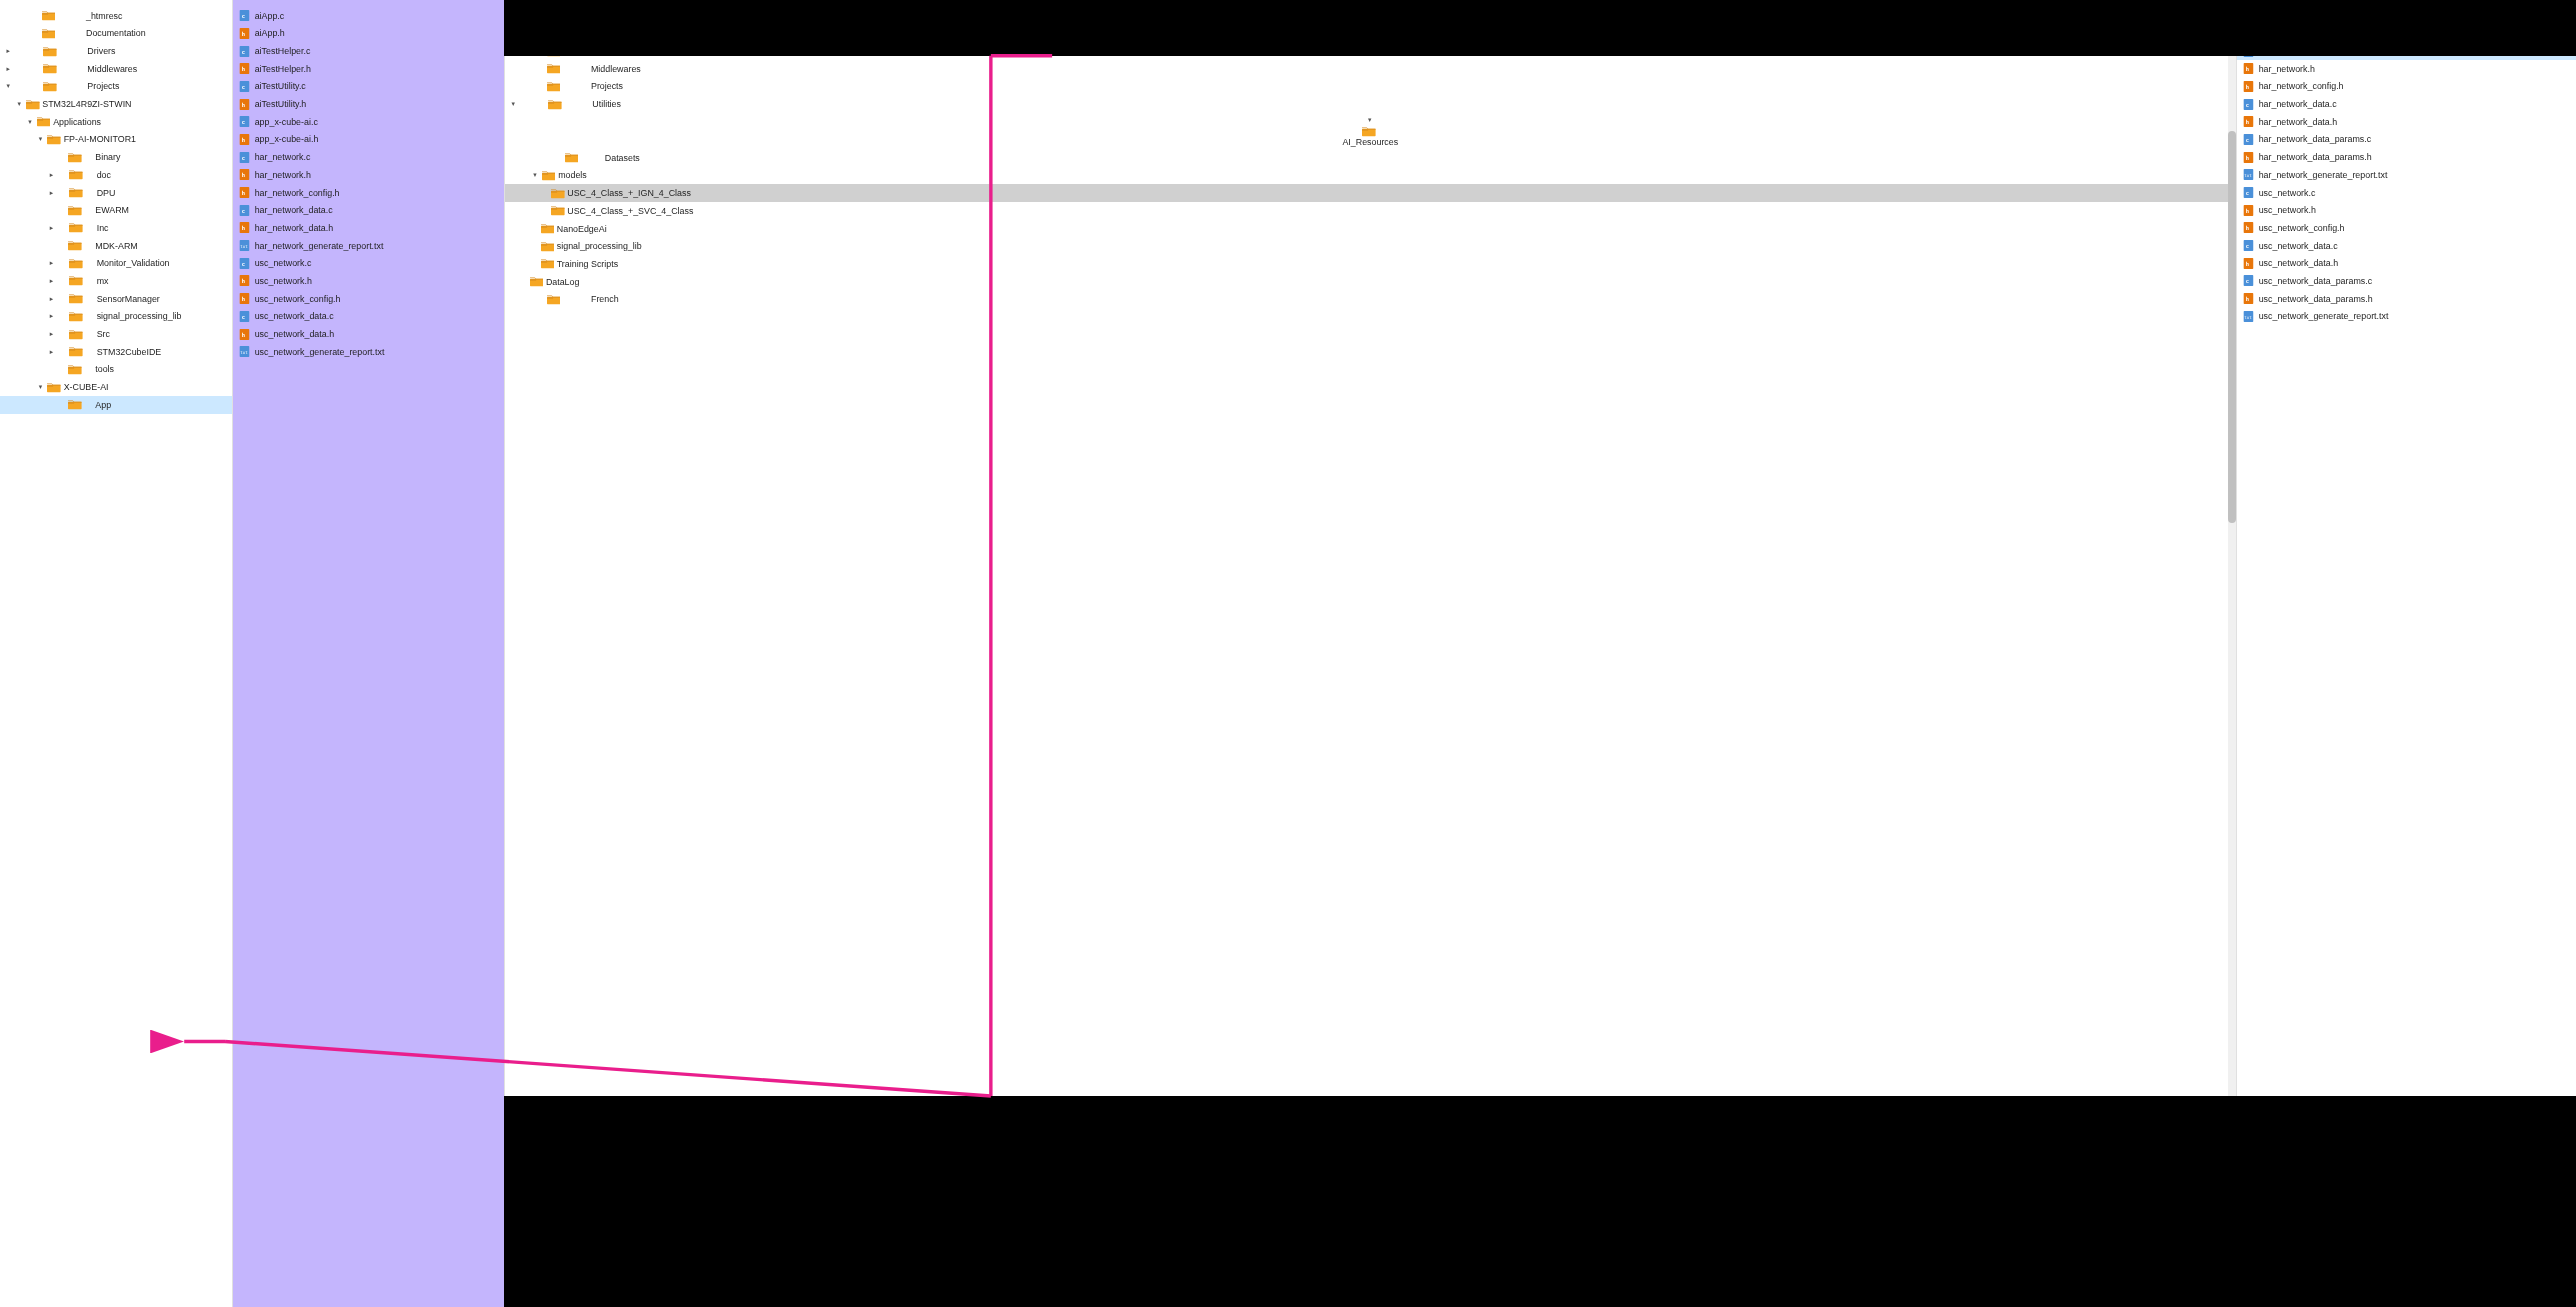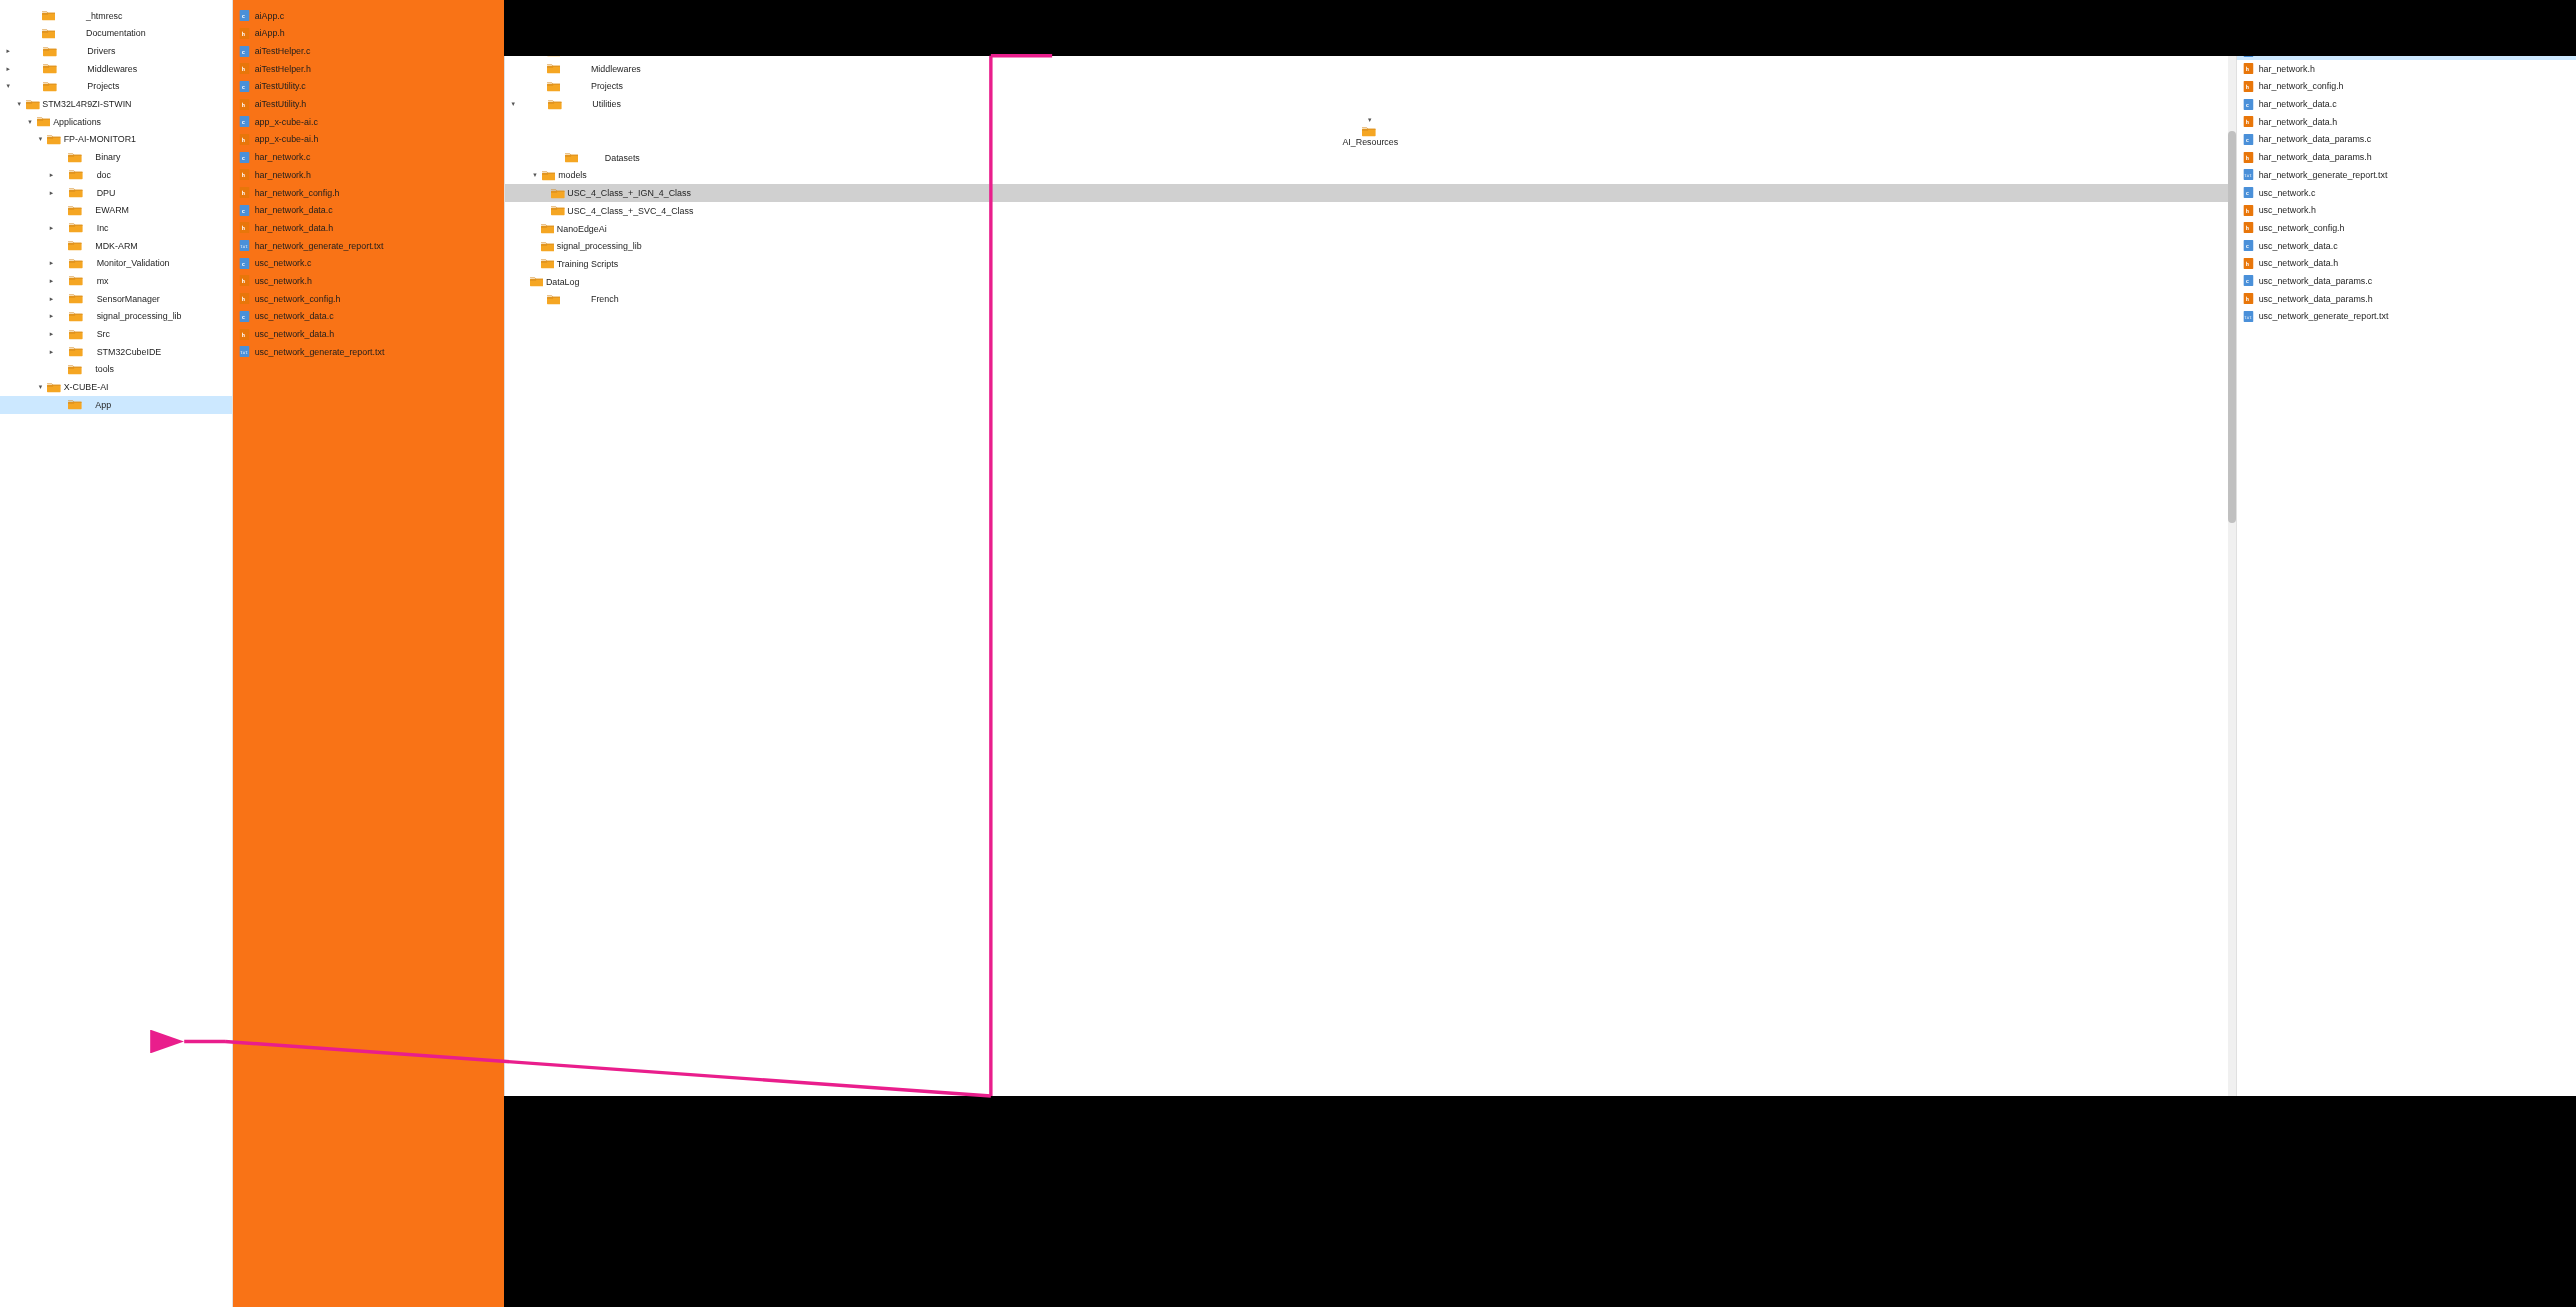--- a/index.html
+++ b/index.html
@@ -27,21 +27,21 @@
       background: #ffffff;
       overflow-y: auto;
       overflow-x: hidden;
       flex-shrink: 0;
       padding-top: 6.8px;
     }
 
     
     .middle-panel {
       width: 272px;
-      background: #f97316;
+      background: #c4b5fd;
       overflow-y: auto;
       overflow-x: hidden;
       flex-shrink: 0;
       border-left: 0.7px solid #e0e0e0;
       padding-top: 6.8px;
     }
 
     
     .center-panel {
       flex: 1;

